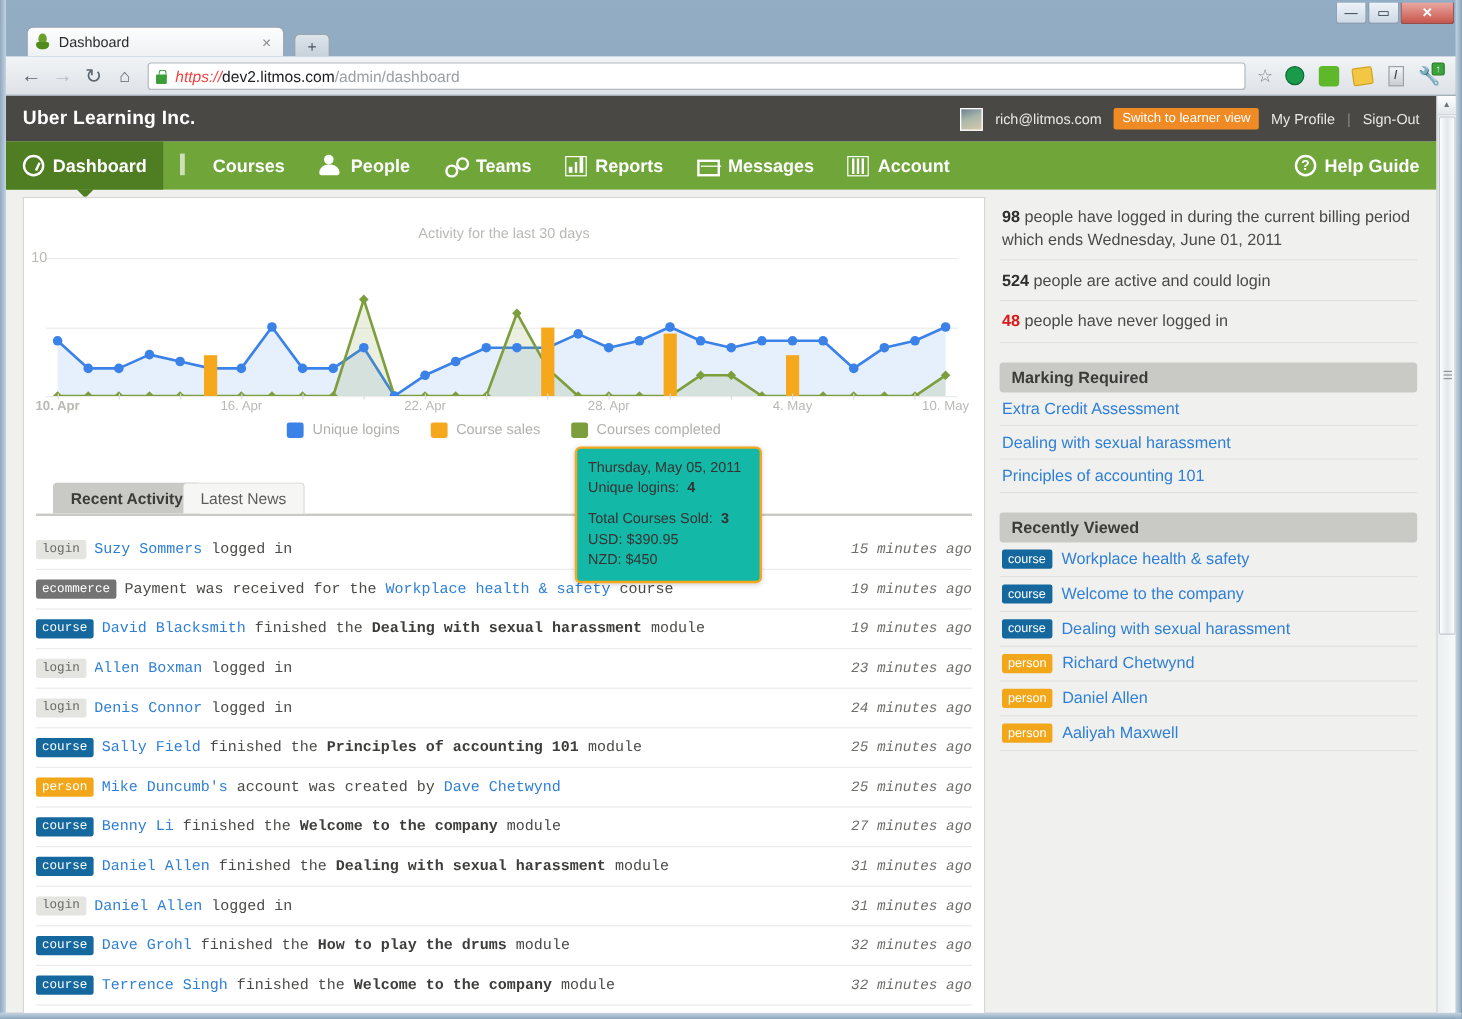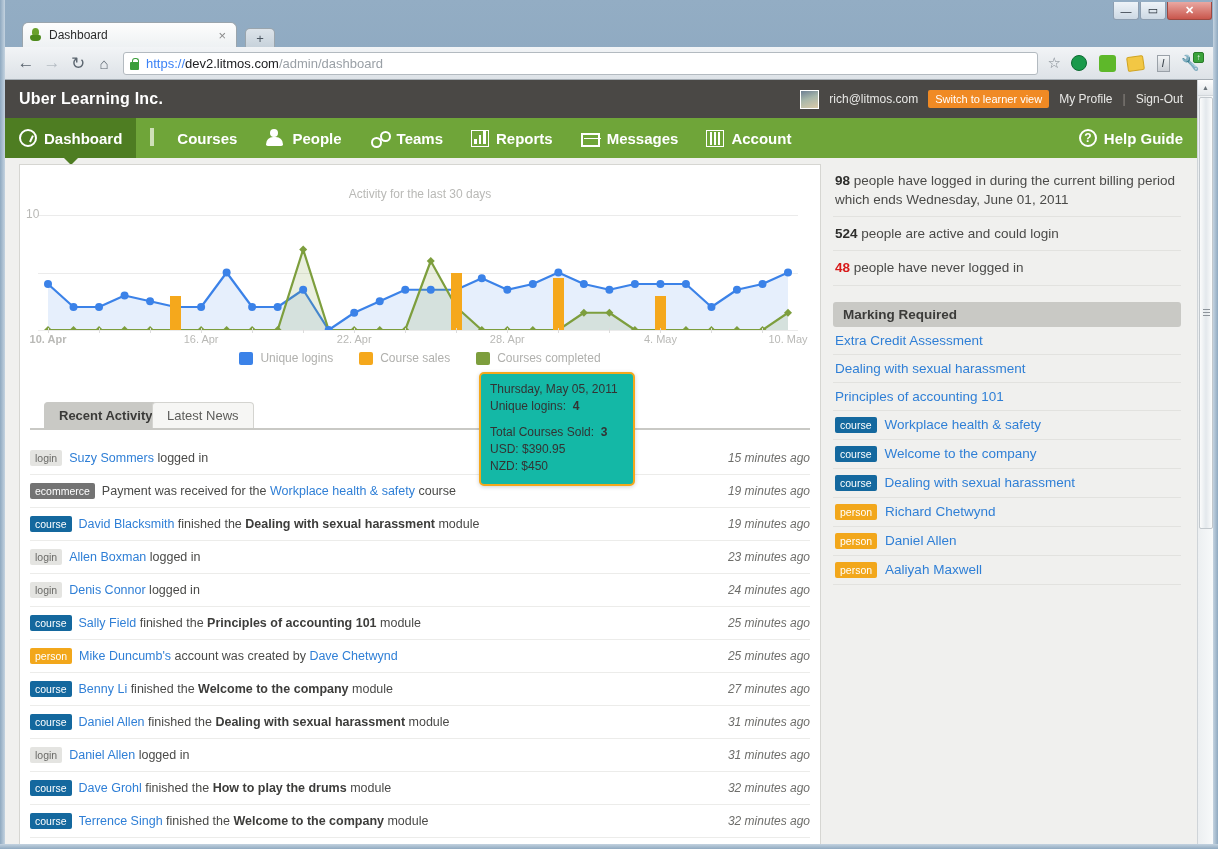--- a/index.html
+++ b/index.html
@@ -74,21 +74,21 @@
   .navbtn.home { font-size:15px; }
   #omnibox {
     flex:1; height:23px; margin:0 6px;
     background:#fff; border:1px solid #b3bac0; border-radius:3px;
     display:flex; align-items:center; padding:0 5px;
   }
   .lock { width:11px; height:13px; position:relative; margin-right:6px; }
   .lock:before{content:"";position:absolute;left:1px;top:5px;width:9px;height:8px;background:#3b9e3b;border-radius:1px;}
   .lock:after{content:"";position:absolute;left:3px;top:1px;width:5px;height:6px;border:1.5px solid #3b9e3b;border-bottom:none;border-radius:3px 3px 0 0;}
   .url { font-size:13px; color:#9aa0a6; white-space:nowrap; }
-  .url .scheme { color:#3b82f6; }
+  .url .scheme { color:#ef4444;font-style:italic; }
   .url .host { color:#202124; }
   .star { font-size:15px; color:#7d858d; margin:0 4px; }
   .ext { width:24px; height:20px; margin:0 2px; display:flex; align-items:center; justify-content:center;
          font-size:13px; border-radius:3px; position:relative; }
   .ext.clock  { color:#fff; }
   .ext.clock i{ display:block; width:16px;height:16px;border-radius:50%;background:#1a9a4b;
                 border:1px solid #0d6b33; }
   .ext.eleph i{ display:block;width:17px;height:17px;border-radius:3px;background:#5eb82a;}
   .ext.notes i{ display:block;width:17px;height:15px;background:#f2c744;border:1px solid #d0a421;
                 transform:rotate(-8deg); border-radius:2px;}
@@ -206,21 +206,21 @@
   #tabs { position:relative; height:28px; margin:22px 10px 0 10px; border-bottom:2px solid #c9c9c5; }
   .ftab {
     position:absolute; bottom:0; height:26px; padding:0 14px;
     display:flex; align-items:center; font-size:13px;
     border:1px solid #d4d4d0; border-bottom:none; border-radius:4px 4px 0 0;
   }
   .ftab.sel { background:#c9c9c5; color:#3b3b39; font-weight:bold; border-color:#c9c9c5; left:14px; }
   .ftab.unsel { background:#f6f6f4; color:#5c5c59; left:122px; }
 
   
-  #activity { margin:12px 10px 0 10px; }
+  #activity { margin:12px 10px 0 10px;font-family:Liberation Mono, monospace; }
   .arow { display:flex; align-items:center; height:33px; border-bottom:1px solid #ececea;
           font-size:12.5px; color:#4a4a48; }
   .tag {
     font-size:10.5px; color:#fff; padding:2px 5px; border-radius:2px; margin-right:7px;
     flex:none; line-height:1.15;
   }
   .tag.login { background:#e4e4e1; color:#6a6a67; }
   .tag.ecommerce { background:#737373; }
   .tag.course { background:#14689e; }
   .tag.person { background:#f2a71b; }
@@ -560,20 +560,21 @@
             <div class="plink">
               <a href="#">Extra Credit Assessment</a>
             </div>
             <div class="plink">
               <a href="#">Dealing with sexual harassment</a>
             </div>
             <div class="plink">
               <a href="#">Principles of accounting 101</a>
             </div>
           </div>
+        <div class="panel-head">Recently Viewed</div>
         <div id="recent">
             <div class="plink">
               <span class="ptag course">course</span>
               <a href="#">Workplace health &amp; safety</a>
             </div>
             <div class="plink">
               <span class="ptag course">course</span>
               <a href="#">Welcome to the company</a>
             </div>
             <div class="plink">

